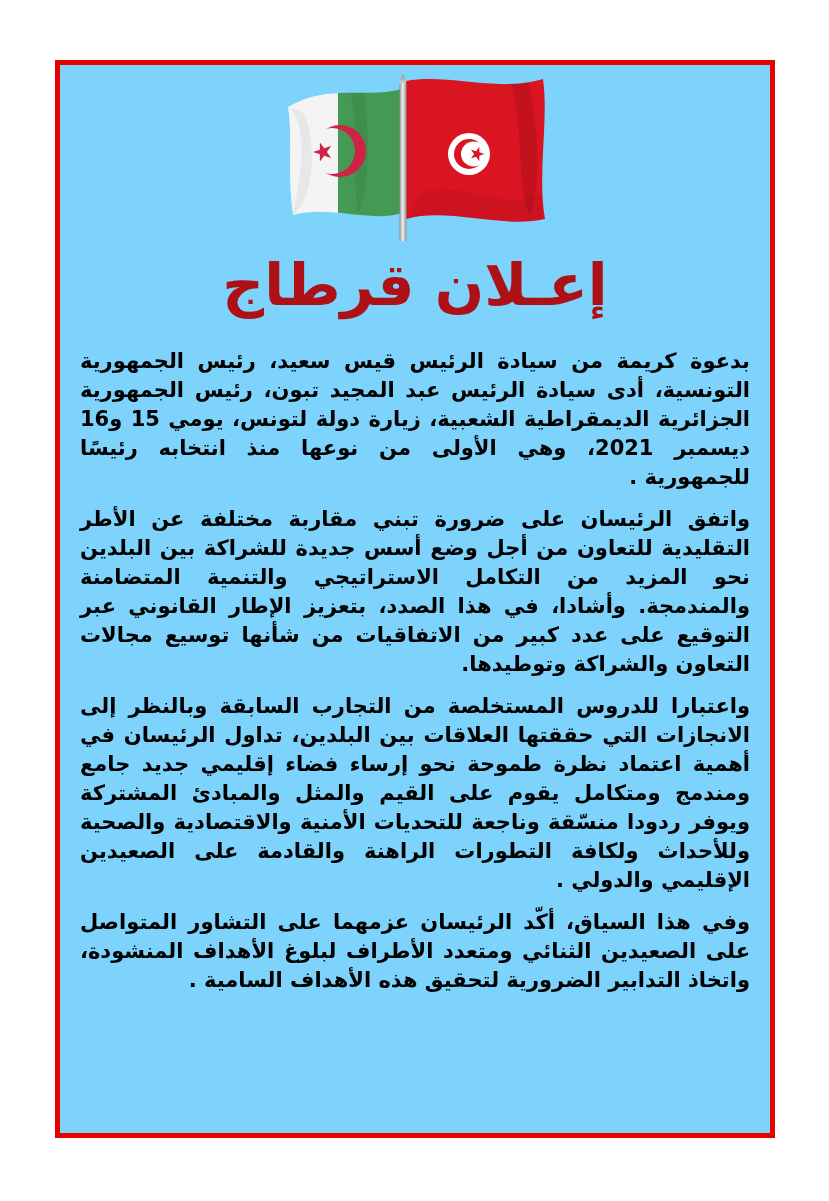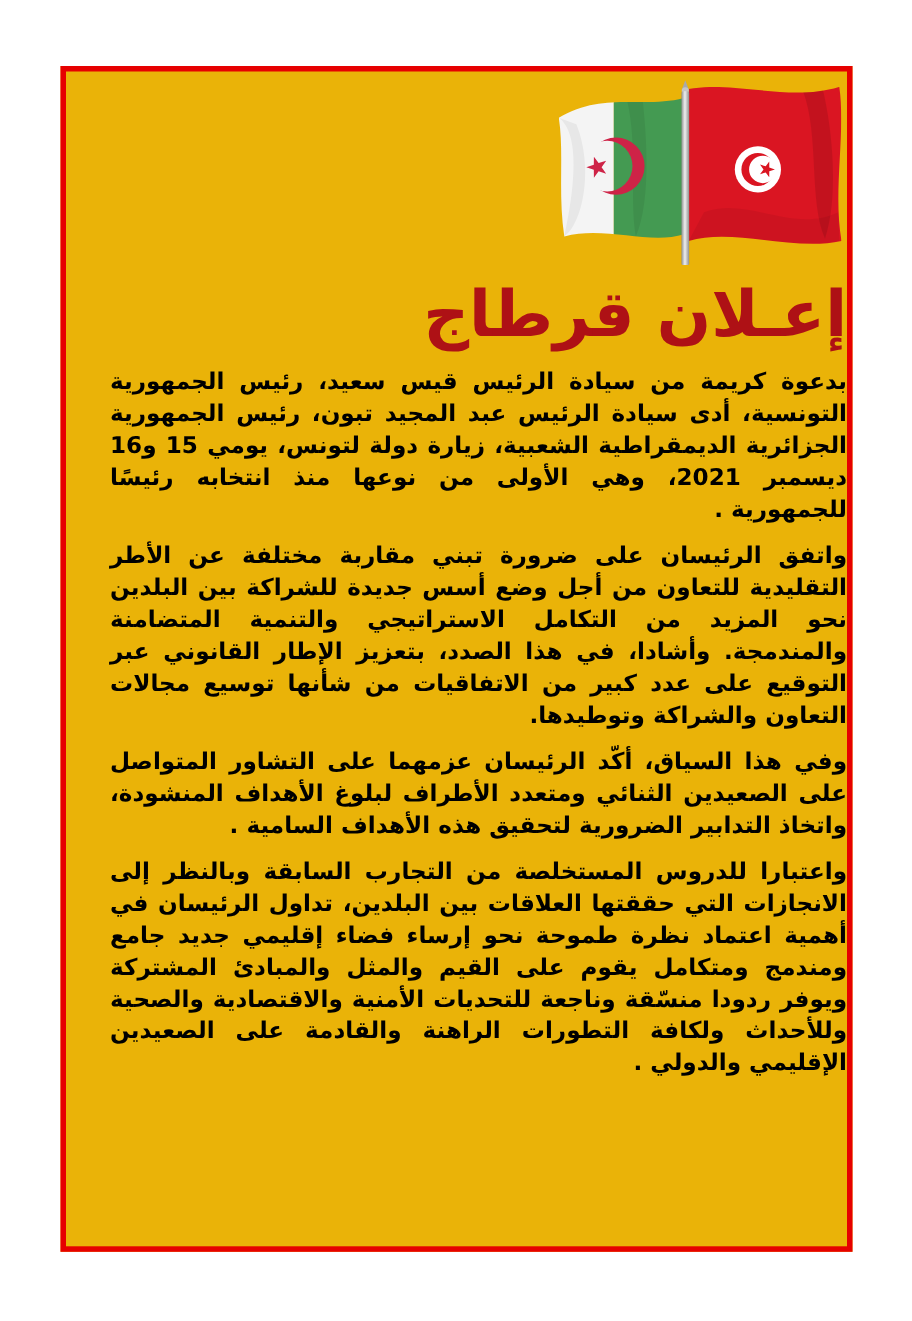--- a/index.html
+++ b/index.html
@@ -17,24 +17,24 @@
     height: 1201px;
     background: #ffffff;
   }
   .frame {
     position: absolute;
     left: 55px;
     top: 60px;
     width: 710px;
     height: 1068px;
     border: 5px solid #e60000;
-    background: #eab308;
+    background: #7dd3fc;
     display: flex;
     flex-direction: column;
-    align-items: flex-end;
+    align-items: center;
     box-sizing: content-box;
   }
   .flags-wrap {
     margin-top: 8px;
     width: 270px;
     height: 170px;
     flex: 0 0 auto;
   }
   .flags-wrap svg { display: block; width: 270px; height: 170px; }
   .doc-title {
@@ -43,21 +43,21 @@
     direction: rtl;
     text-align: center;
     font-size: 58px;
     line-height: 80px;
     font-weight: bold;
     color: #ae1115;
     letter-spacing: 0;
   }
   .body-text {
     width: 670px;
-    margin-top: 8px;
+    margin-top: 22px;
     direction: rtl;
   }
   .body-text p {
     margin: 0 0 13px 0;
     font-size: 21px;
     line-height: 29px;
     font-weight: bold;
     color: #000000;
     text-align: justify;
     text-justify: inter-word;
@@ -117,18 +117,18 @@
           <rect x="119.5" y="10" width="7" height="158" rx="1.5" fill="url(#poleG)"></rect>
         </g>
       </svg>
     </div>
 
     <h1 class="doc-title" lang="ar" dir="rtl">إعـلان قرطاج</h1>
 
     <div class="body-text" lang="ar" dir="rtl">
       <p>بدعوة كريمة من سيادة الرئيس قيس سعيد، رئيس الجمهورية التونسية، أدى سيادة الرئيس عبد المجيد تبون، رئيس الجمهورية الجزائرية الديمقراطية الشعبية، زيارة دولة لتونس، يومي 15 و16 ديسمبر 2021، وهي الأولى من نوعها منذ انتخابه رئيسًا للجمهورية .</p>
       <p>واتفق الرئيسان على ضرورة تبني مقاربة مختلفة عن الأطر التقليدية للتعاون من أجل وضع أسس جديدة للشراكة بين البلدين نحو المزيد من التكامل الاستراتيجي والتنمية المتضامنة والمندمجة. وأشادا، في هذا الصدد، بتعزيز الإطار القانوني عبر التوقيع على عدد كبير من الاتفاقيات من شأنها توسيع مجالات التعاون والشراكة وتوطيدها.</p>
+      <p>واعتبارا للدروس المستخلصة من التجارب السابقة وبالنظر إلى الانجازات التي حققتها العلاقات بين البلدين، تداول الرئيسان في أهمية اعتماد نظرة طموحة نحو إرساء فضاء إقليمي جديد جامع ومندمج ومتكامل يقوم على القيم والمثل والمبادئ المشتركة ويوفر ردودا منسّقة وناجعة للتحديات الأمنية والاقتصادية والصحية وللأحداث ولكافة التطورات الراهنة والقادمة على الصعيدين الإقليمي والدولي .</p>
       <p>وفي هذا السياق، أكّد الرئيسان عزمهما على التشاور المتواصل على الصعيدين الثنائي ومتعدد الأطراف لبلوغ الأهداف المنشودة، واتخاذ التدابير الضرورية لتحقيق هذه الأهداف السامية .</p>
-      <p>واعتبارا للدروس المستخلصة من التجارب السابقة وبالنظر إلى الانجازات التي حققتها العلاقات بين البلدين، تداول الرئيسان في أهمية اعتماد نظرة طموحة نحو إرساء فضاء إقليمي جديد جامع ومندمج ومتكامل يقوم على القيم والمثل والمبادئ المشتركة ويوفر ردودا منسّقة وناجعة للتحديات الأمنية والاقتصادية والصحية وللأحداث ولكافة التطورات الراهنة والقادمة على الصعيدين الإقليمي والدولي .</p>
     </div>
 
   </div>
 </div>
 
 </body></html>

